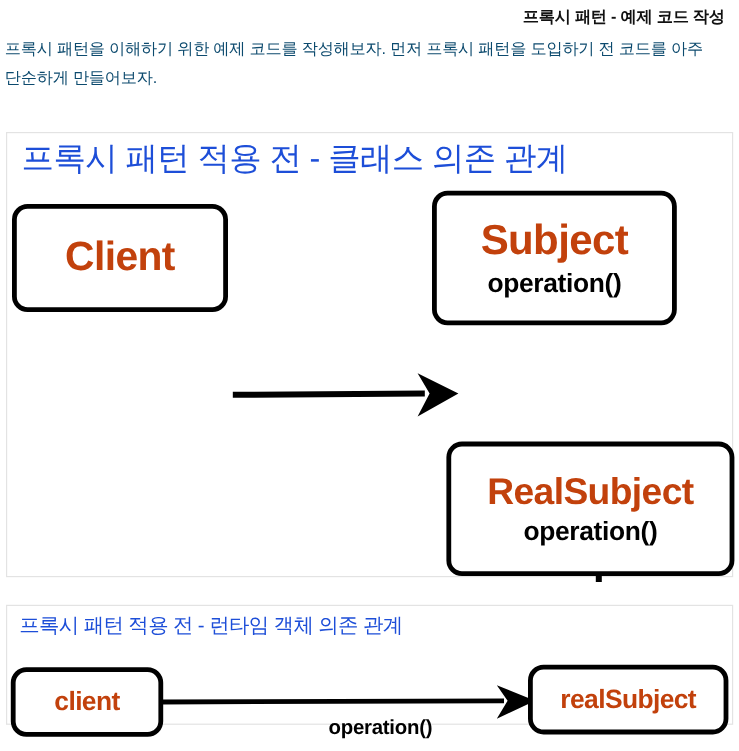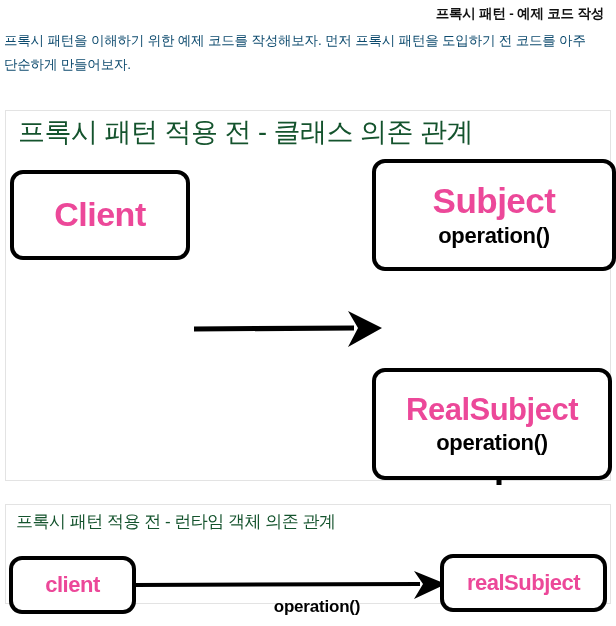--- a/index.html
+++ b/index.html
@@ -58,21 +58,21 @@
   #diagram-runtime {
     left: 5px;
     top: 504px;
     width: 606px;
     height: 100px;
   }
 
   .diagram-title {
     position: absolute;
     white-space: nowrap;
-    color: #14532d;
+    color: #1d4ed8;
     font-weight: normal;
     letter-spacing: -0.5px;
   }
   #diagram-class .diagram-title {
     left: 12px;
     top: 4px;
     font-size: 27px;
     line-height: 34px;
   }
   #diagram-runtime .diagram-title {
@@ -91,42 +91,42 @@
     background: #ffffff;
     display: flex;
     flex-direction: column;
     align-items: center;
     justify-content: center;
     text-align: center;
     line-height: 1.05;
   }
   .node .node-title {
     font-weight: bold;
-    color: #ec4899;
+    color: #c2410c;
     letter-spacing: -0.5px;
   }
   .node .node-op {
     font-weight: bold;
     color: #000000;
     letter-spacing: -0.3px;
   }
 
   
   #node-client {
     left: 10px;
     top: 170px;
     width: 180px;
     height: 90px;
   }
   #node-client .node-title { font-size: 34px; }
 
   #node-subject {
-    left: 372px;
+    left: 360px;
     top: 159px;
-    width: 244px;
+    width: 204px;
     height: 112px;
   }
   #node-subject .node-title { font-size: 35px; margin-bottom: 4px; }
   #node-subject .node-op { font-size: 22px; }
 
   #node-realsubject {
     left: 372px;
     top: 368px;
     width: 240px;
     height: 112px;

